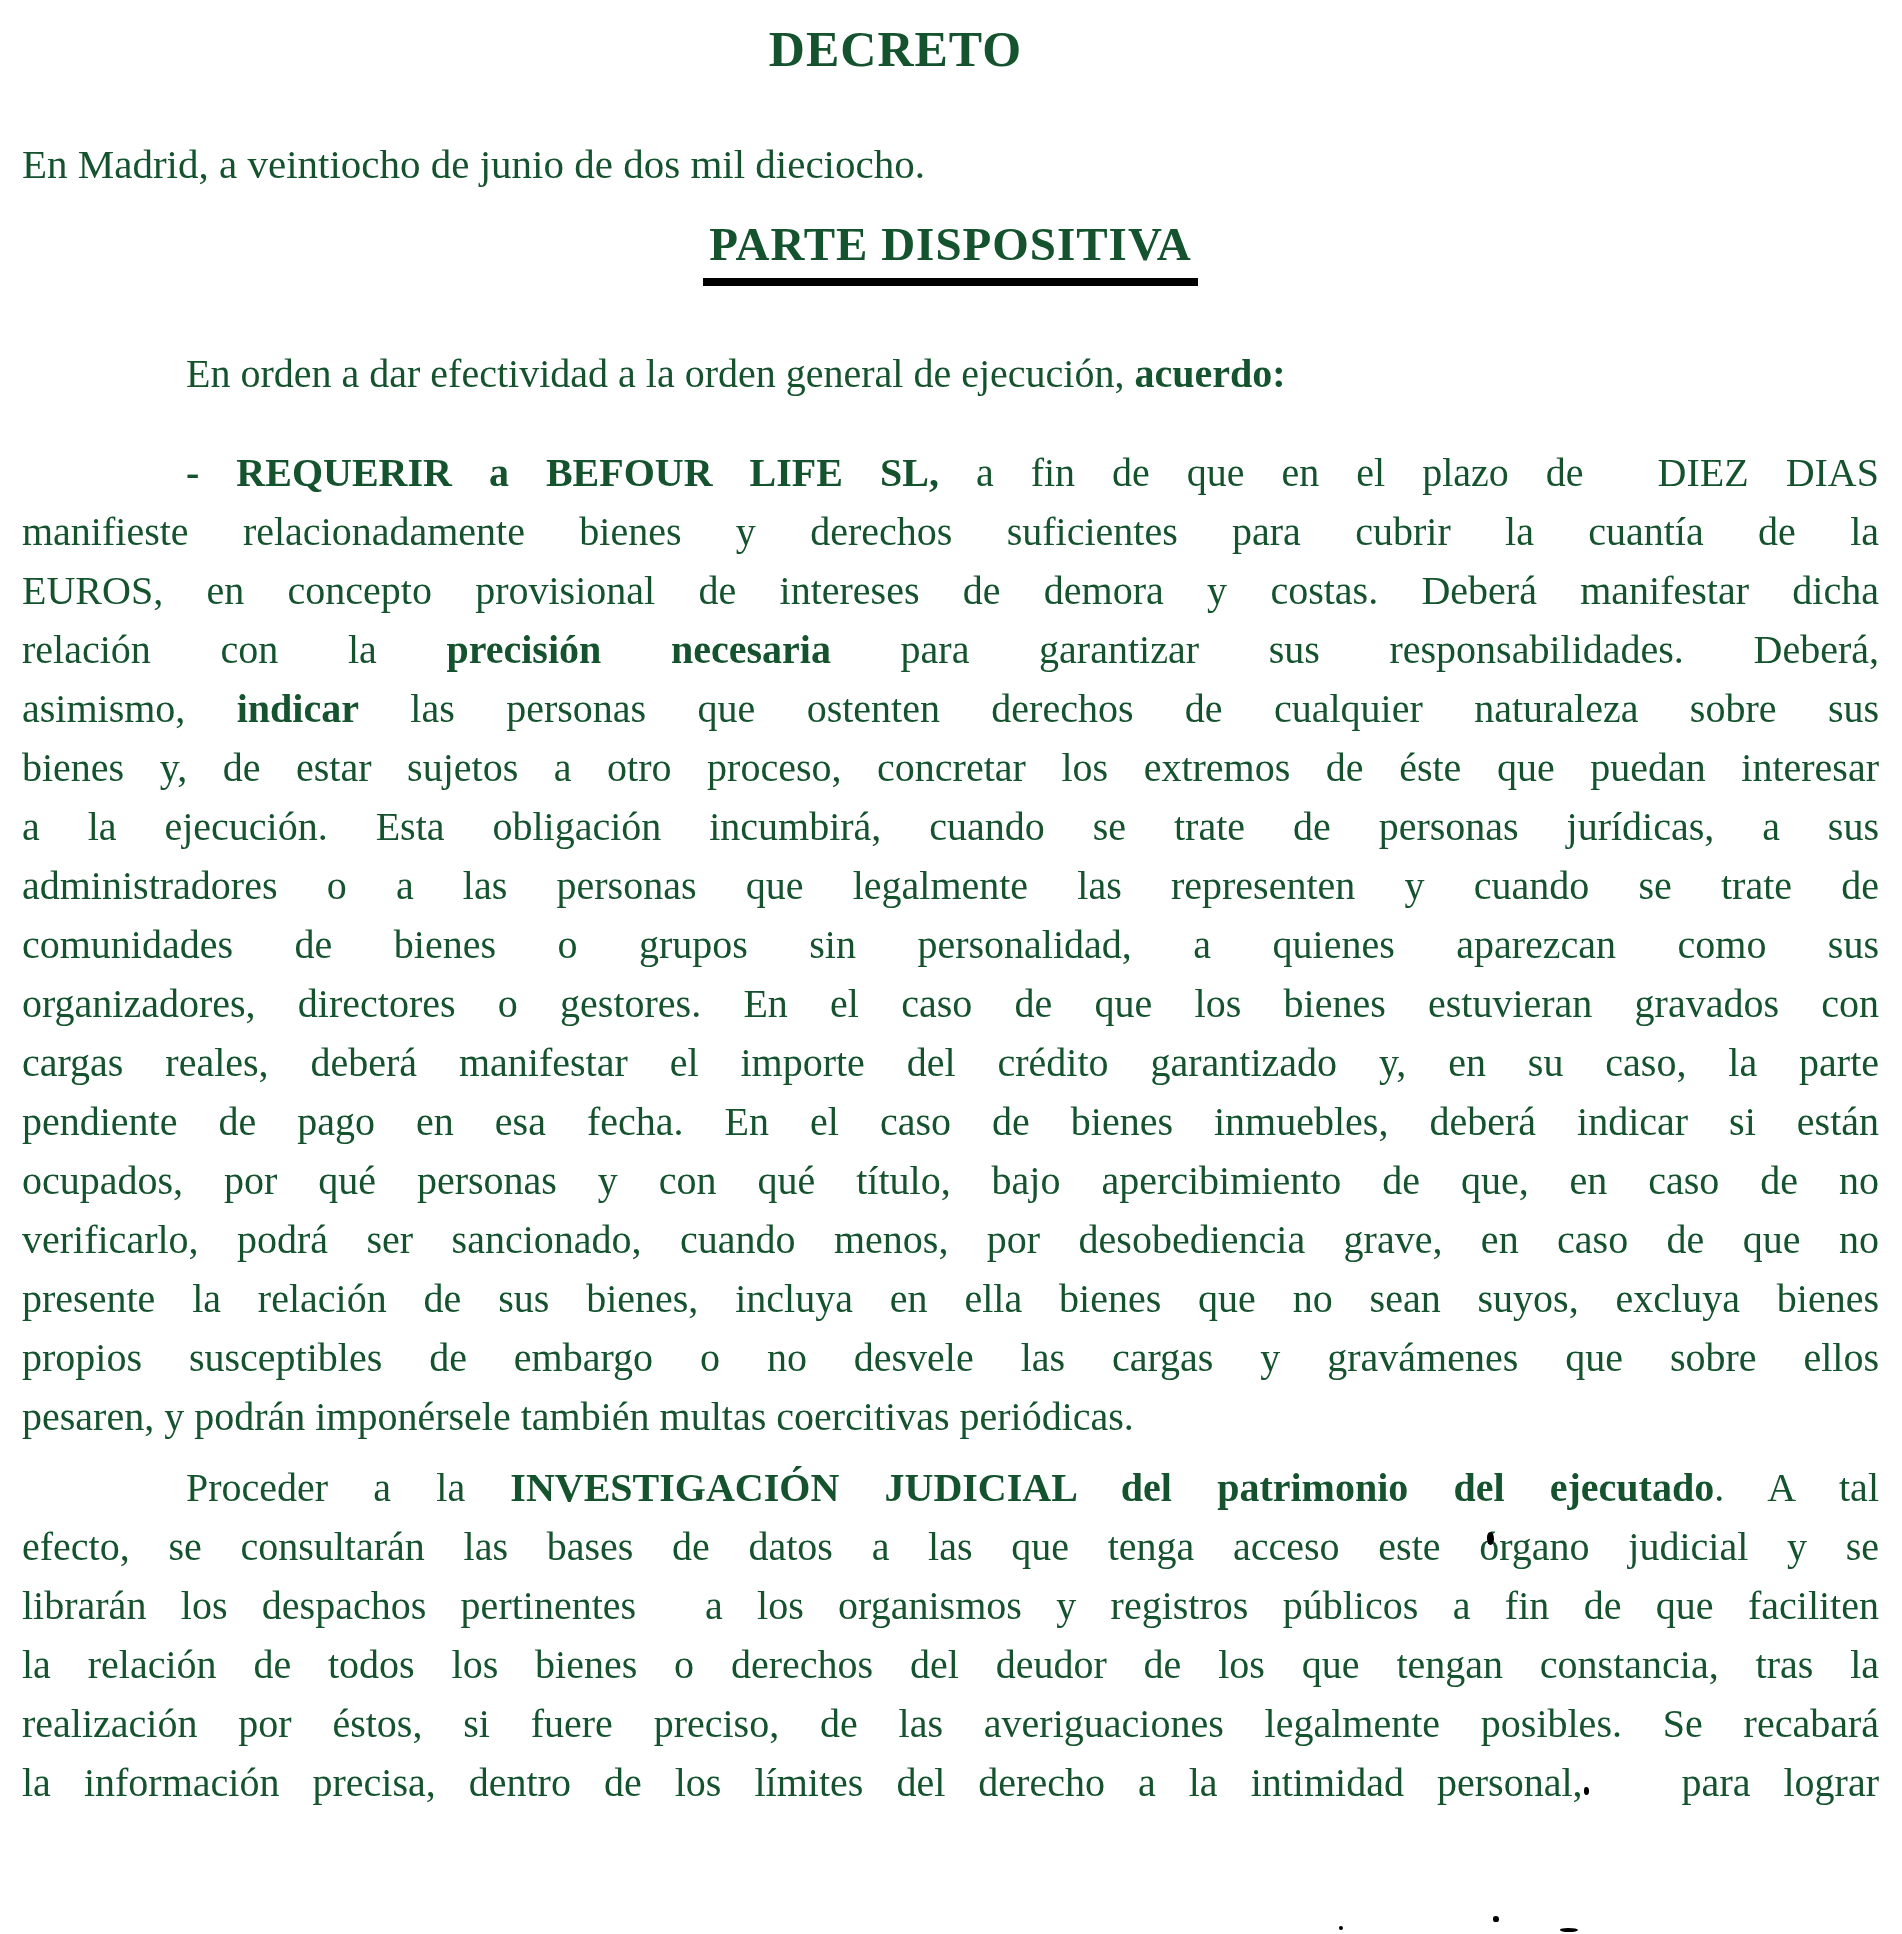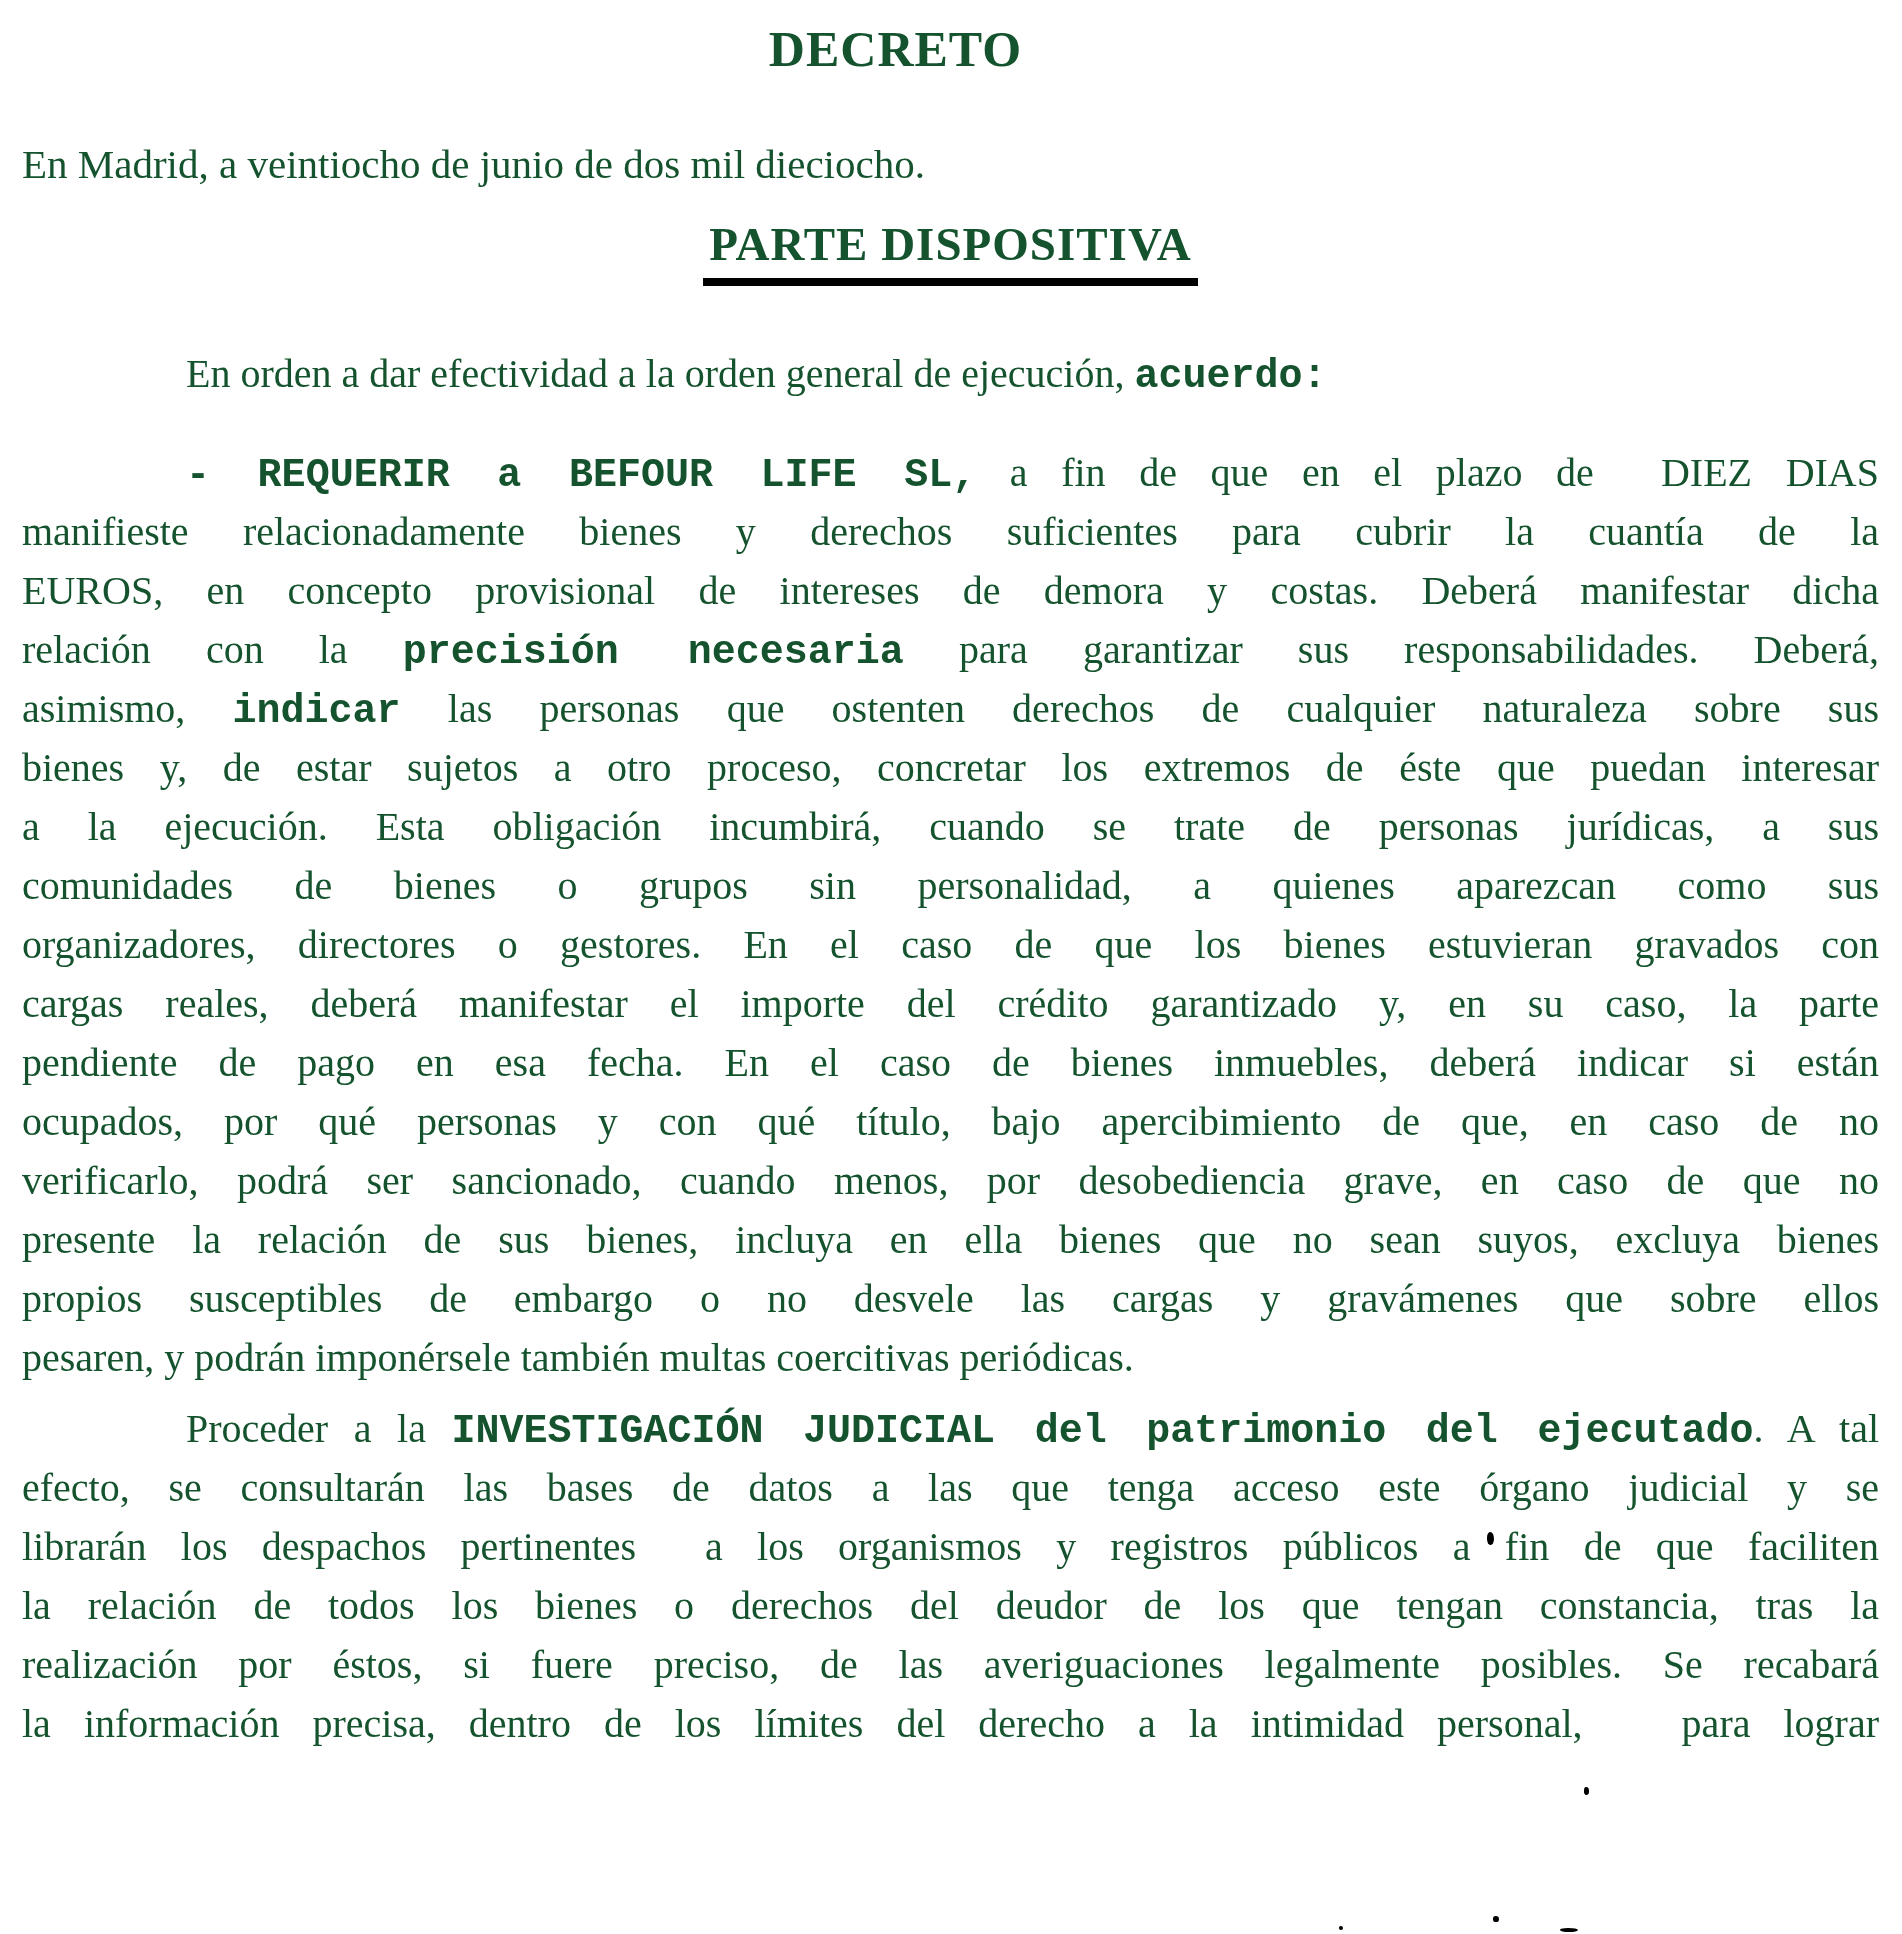--- a/index.html
+++ b/index.html
@@ -61,21 +61,21 @@
   .para .line.jline::after {
     content: "";
     display: inline-block;
     width: 100%;
     height: 0;
   }
   .para .line.indent {
     padding-left: 164px;
   }
   .seg { white-space: pre-wrap; }
-  .seg.b { font-weight: bold; font-family: Liberation Mono, monospace; }
+  .seg.b { font-weight: bold; }
 
   .intro-paragraph { margin-top: 58px; }
   .requerir-paragraph { margin-top: 40px; }
   .investigacion-paragraph { margin-top: 12px; }
 
   .speck {
     position: absolute;
     background: #000000;
     border-radius: 45% 55% 50% 50%;
   }
@@ -99,20 +99,21 @@
           <div class="line nline indent"><span class="seg">En orden a dar efectividad a la orden general de ejecución, </span><span class="seg b">acuerdo:</span></div>
         </div>
         <div class="para requerir-paragraph">
           <div class="line jline indent"><span class="seg b">- REQUERIR a BEFOUR LIFE SL,</span><span class="seg"> a fin de que en el plazo de&nbsp; DIEZ DIAS</span></div>
           <div class="line jline"><span class="seg">manifieste relacionadamente bienes y derechos suficientes para cubrir la cuantía de la</span></div>
           <div class="line jline"><span class="seg">EUROS, en concepto provisional de intereses de demora y costas. Deberá manifestar dicha</span></div>
           <div class="line jline"><span class="seg">relación con la </span><span class="seg b">precisión necesaria</span><span class="seg"> para garantizar sus responsabilidades. Deberá,</span></div>
           <div class="line jline"><span class="seg">asimismo, </span><span class="seg b">indicar</span><span class="seg"> las personas que ostenten derechos de cualquier naturaleza sobre sus</span></div>
           <div class="line jline"><span class="seg">bienes y, de estar sujetos a otro proceso, concretar los extremos de éste que puedan interesar</span></div>
           <div class="line jline"><span class="seg">a la ejecución. Esta obligación incumbirá, cuando se trate de personas jurídicas, a sus</span></div>
+          <div class="line jline"><span class="seg">administradores o a las personas que legalmente las representen y cuando se trate de</span></div>
           <div class="line jline"><span class="seg">comunidades de bienes o grupos sin personalidad, a quienes aparezcan como sus</span></div>
           <div class="line jline"><span class="seg">organizadores, directores o gestores. En el caso de que los bienes estuvieran gravados con</span></div>
           <div class="line jline"><span class="seg">cargas reales, deberá manifestar el importe del crédito garantizado y, en su caso, la parte</span></div>
           <div class="line jline"><span class="seg">pendiente de pago en esa fecha. En el caso de bienes inmuebles, deberá indicar si están</span></div>
           <div class="line jline"><span class="seg">ocupados, por qué personas y con qué título, bajo apercibimiento de que, en caso de no</span></div>
           <div class="line jline"><span class="seg">verificarlo, podrá ser sancionado, cuando menos, por desobediencia grave, en caso de que no</span></div>
           <div class="line jline"><span class="seg">presente la relación de sus bienes, incluya en ella bienes que no sean suyos, excluya bienes</span></div>
           <div class="line jline"><span class="seg">propios susceptibles de embargo o no desvele las cargas y gravámenes que sobre ellos</span></div>
           <div class="line nline"><span class="seg">pesaren, y podrán imponérsele también multas coercitivas periódicas.</span></div>
         </div>

